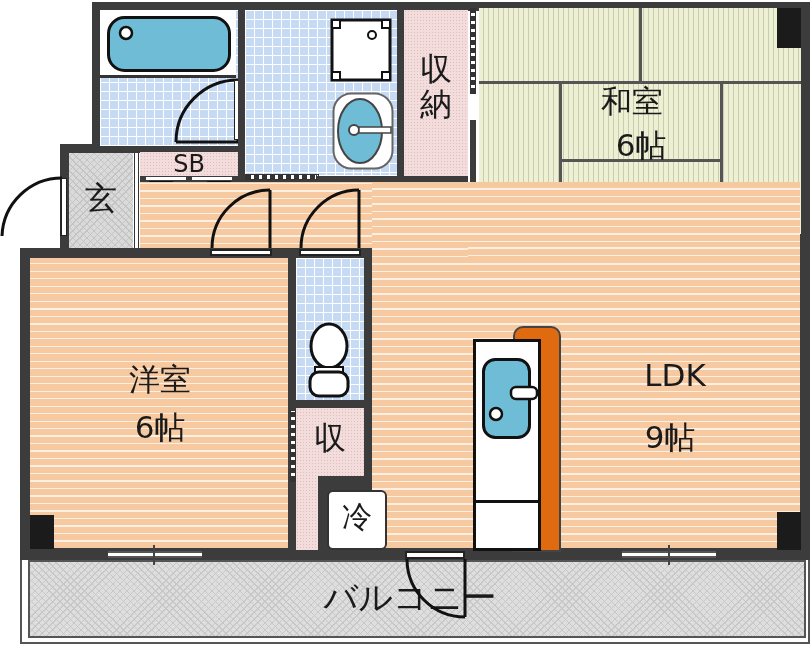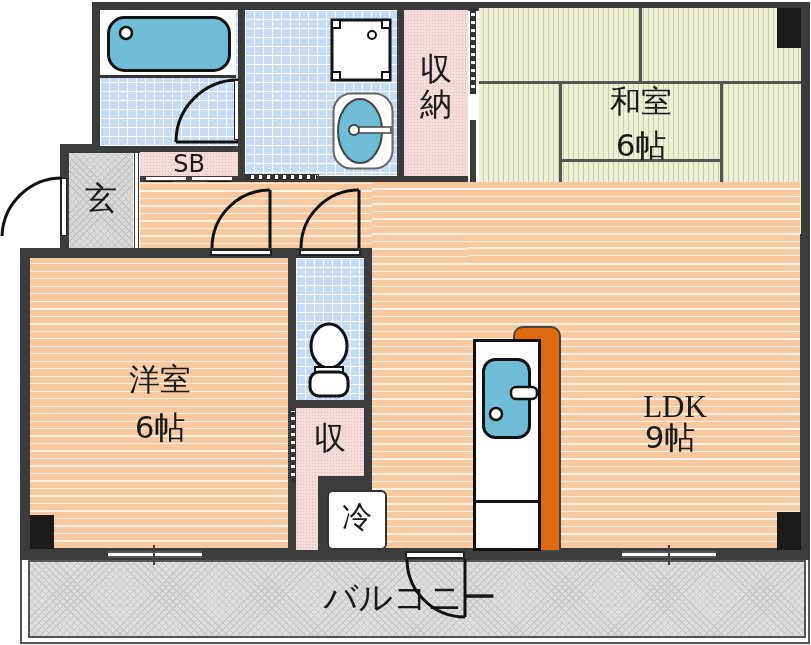--- a/index.html
+++ b/index.html
@@ -76,21 +76,21 @@
 <div class="abs dottedv" style="left:470px;top:8px;width:6px;height:86px;"></div>
 <div class="abs wall" style="left:470px;top:120px;width:6px;height:124px;"></div>
 
 <div class="abs tatami" style="left:479px;top:8px;width:322px;height:228px;"></div>
 <div class="abs" style="left:479px;top:81px;width:322px;height:3px;background:#555;"></div>
 <div class="abs" style="left:639px;top:8px;width:3px;height:75px;background:#555;"></div>
 <div class="abs" style="left:559px;top:82px;width:3px;height:154px;background:#555;"></div>
 <div class="abs" style="left:720px;top:82px;width:3px;height:154px;background:#555;"></div>
 <div class="abs" style="left:560px;top:159px;width:162px;height:3px;background:#555;"></div>
 <div class="abs pillar" style="left:777px;top:8px;width:24px;height:40px;"></div>
-<div class="label big" style="left:560px;top:84px;width:162px;">和室</div>
+<div class="label big" style="left:560px;top:84px;width:144px;">和室</div>
 <div class="label big" style="left:560px;top:128px;width:162px;">6帖</div>
 <div class="abs wall" style="left:470px;top:234px;width:340px;height:8px;"></div>
 <div class="abs slide" style="left:486px;top:236px;width:74px;height:4px;"></div>
 <div class="abs dotted" style="left:562px;top:235px;width:78px;height:6px;"></div>
 <div class="abs dotted" style="left:642px;top:235px;width:76px;height:6px;"></div>
 <div class="abs slide" style="left:722px;top:236px;width:72px;height:4px;"></div>
 
 <div class="abs genkan" style="left:69px;top:153px;width:64px;height:96px;"></div>
 <div class="abs" style="left:134px;top:153px;width:5px;height:96px;background:#fff;border-left:1px solid #333;border-right:1px solid #333;"></div>
 <div class="label" style="left:69px;top:180px;width:64px;font-size:32px;">玄</div>
@@ -118,21 +118,21 @@
 
 <div class="abs" style="left:513px;top:326px;width:48px;height:226px;background:#e06a10;border:2px solid #444;border-radius:10px 10px 0 0;"></div>
 <div class="abs" style="left:473px;top:339px;width:68px;height:212px;background:#fff;border:3px solid #111;"></div>
 <div class="abs" style="left:475px;top:500px;width:64px;height:3px;background:#111;"></div>
 <svg style="left:482px;top:358px;" width="58" height="82">
   <rect x="1.5" y="1.5" width="46" height="78" rx="12" fill="#6fbcd6" stroke="#111" stroke-width="3"></rect>
   <circle cx="14" cy="56" r="6" fill="#fff" stroke="#111" stroke-width="2.5"></circle>
   <rect x="29" y="29" width="26" height="12" rx="5" fill="#fff" stroke="#111" stroke-width="2.5"></rect>
 </svg>
 
-<div class="label big" style="left:600px;top:389px;width:150px;font-family:Liberation Serif, serif;">LDK</div>
+<div class="label big" style="left:600px;top:358px;width:150px;">LDK</div>
 <div class="label big" style="left:595px;top:420px;width:150px;">9帖</div>
 <div class="abs pillar" style="left:777px;top:512px;width:24px;height:38px;"></div>
 
 <div class="abs wall" style="left:20px;top:248px;width:352px;height:10px;"></div>
 <div class="abs flooring" style="left:30px;top:258px;width:258px;height:290px;"></div>
 <div class="abs wall" style="left:288px;top:250px;width:8px;height:300px;"></div>
 <div class="abs pillar" style="left:30px;top:515px;width:24px;height:34px;"></div>
 <div class="label big" style="left:80px;top:362px;width:160px;">洋室</div>
 <div class="label big" style="left:80px;top:410px;width:160px;">6帖</div>
 

